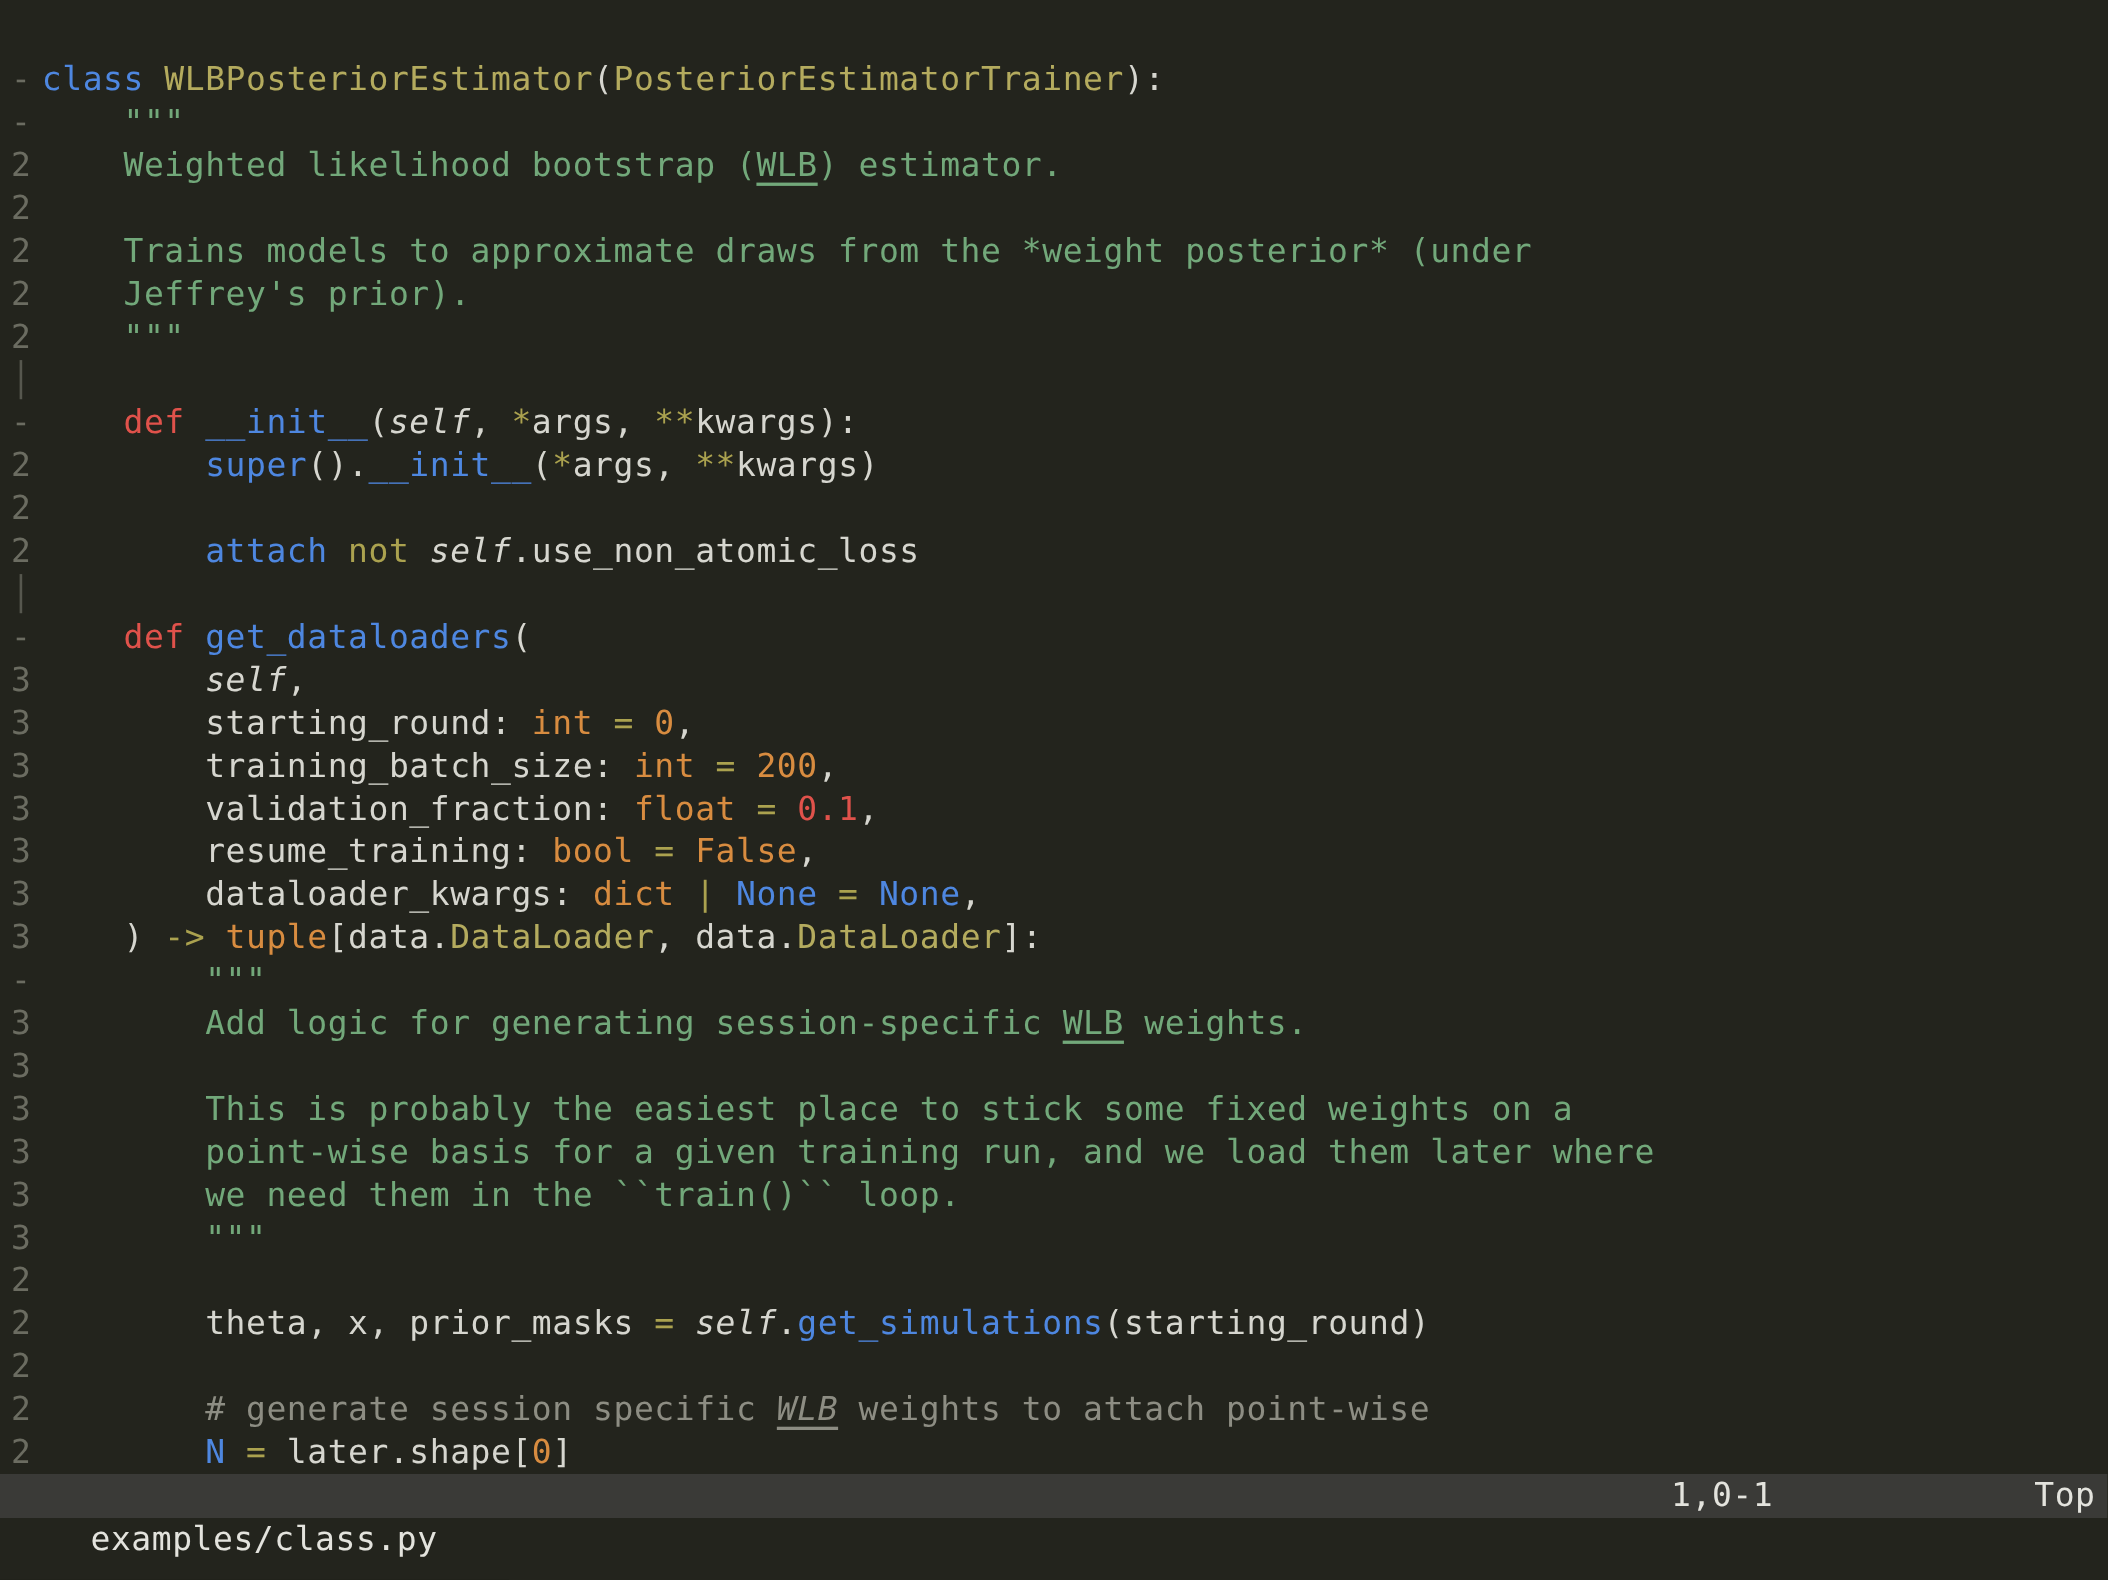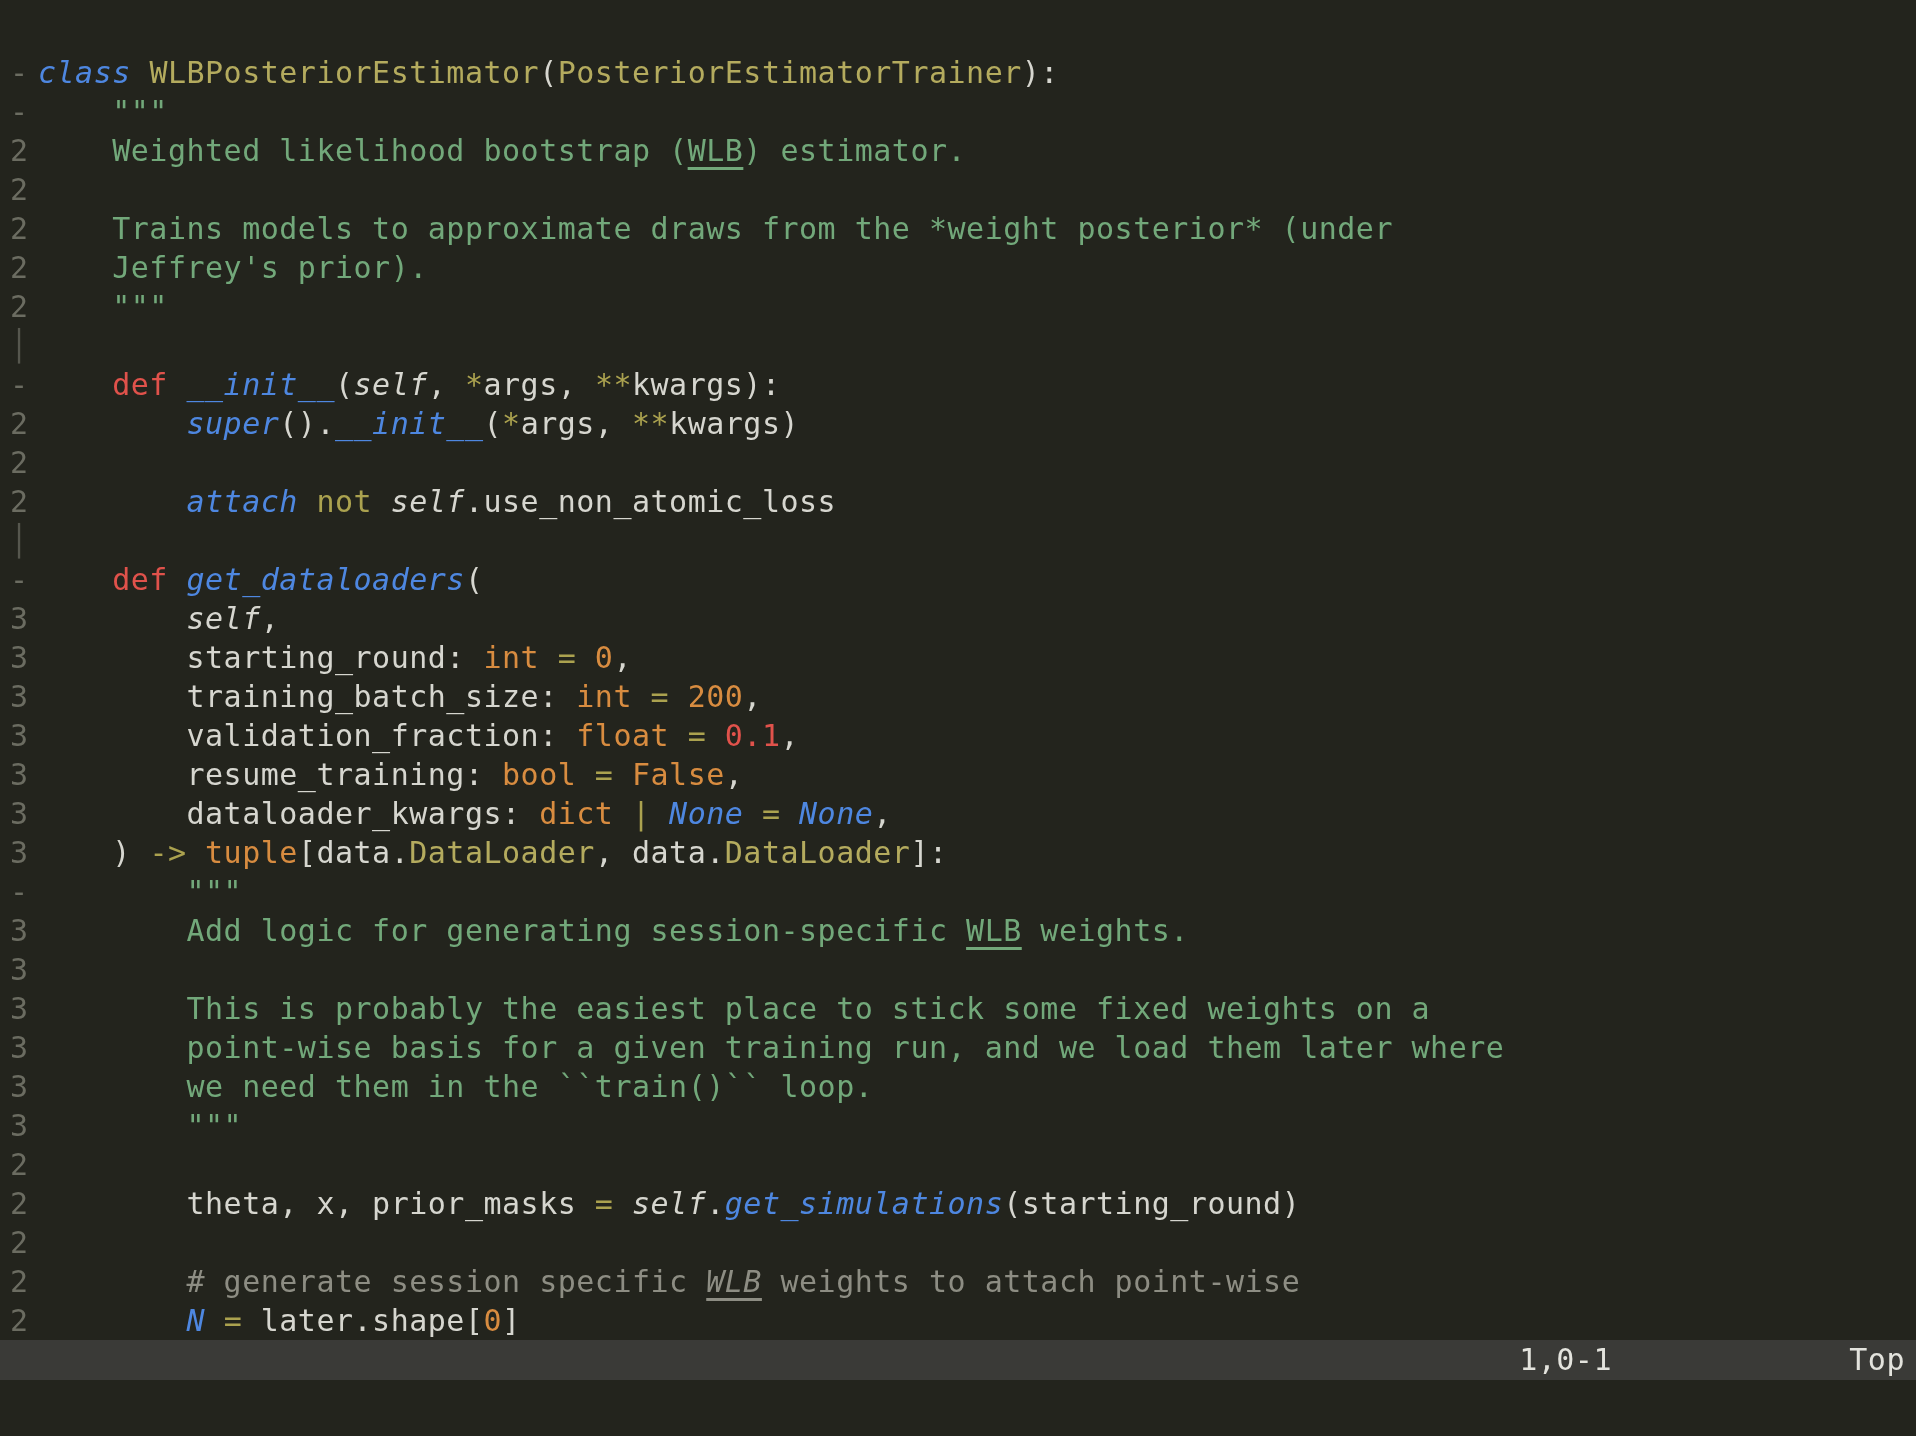--- a/index.html
+++ b/index.html
@@ -12,21 +12,21 @@
   body{
     width:1916px;height:1436px;background:var(--bg);overflow:hidden;
     font-family:"DejaVu Sans Mono","Liberation Mono",monospace;
   }
   .screen{position:relative;width:1916px;height:1436px;display:flex;flex-direction:column;}
   .editor{padding:53px 0 0 10px;flex:none;}
   .line{display:flex;height:39px;line-height:39px;font-size:30px;letter-spacing:0.5px;white-space:pre;}
   .gut{width:28px;flex:none;color:var(--gutter);}
   .gut.bar{color:var(--bar);}
   .code{flex:1 1 auto;}
-  .s-b{color:var(--blue);font-style:italic;}
+  .s-b{color:var(--blue);}
   .s-y{color:var(--classy);}
   .s-o{color:var(--oper);}
   .s-g{color:var(--green);}
   .s-gu{color:var(--green);text-decoration:underline;text-decoration-thickness:3px;text-underline-offset:6px;}
   .s-r{color:var(--red);}
   .s-n{color:var(--orange);}
   .s-p{color:var(--fg);}
   .s-i{color:var(--fg);font-style:italic;margin-top:36px;}
   .s-c{color:var(--comment);}
   .s-cu{color:var(--comment);font-style:italic;text-decoration:underline;text-decoration-thickness:3px;text-underline-offset:6px;}
@@ -71,17 +71,18 @@
       <div class="line"><span class="gut">3</span><span class="code"><span class="s-g">        point-wise basis for a given training run, and we load them later where</span></span></div>
       <div class="line"><span class="gut">3</span><span class="code"><span class="s-g">        we need them in the ``train()`` loop.</span></span></div>
       <div class="line"><span class="gut">3</span><span class="code"><span class="s-g">        """</span></span></div>
       <div class="line"><span class="gut">2</span><span class="code"></span></div>
       <div class="line"><span class="gut">2</span><span class="code"><span class="s-p">        theta, x, prior_masks </span><span class="s-o">=</span><span class="s-p"> </span><span class="s-i">self</span><span class="s-p">.</span><span class="s-b">get_simulations</span><span class="s-p">(starting_round)</span></span></div>
       <div class="line"><span class="gut">2</span><span class="code"></span></div>
       <div class="line"><span class="gut">2</span><span class="code"><span class="s-c">        # generate session specific </span><span class="s-cu">WLB</span><span class="s-c"> weights to attach point-wise</span></span></div>
       <div class="line"><span class="gut">2</span><span class="code"><span class="s-p">        </span><span class="s-b">N</span><span class="s-p"> </span><span class="s-o">=</span><span class="s-p"> later.shape[</span><span class="s-n">0</span><span class="s-p">]</span></span></div>
     </div>
   <div class="statusbar">
+    <span>examples/class.py</span>
     <span class="sb-pos">1,0-1</span>
     <span class="sb-top">Top</span>
   </div>
   <div class="cmdline"></div>
 </div>
 
 </body></html>

